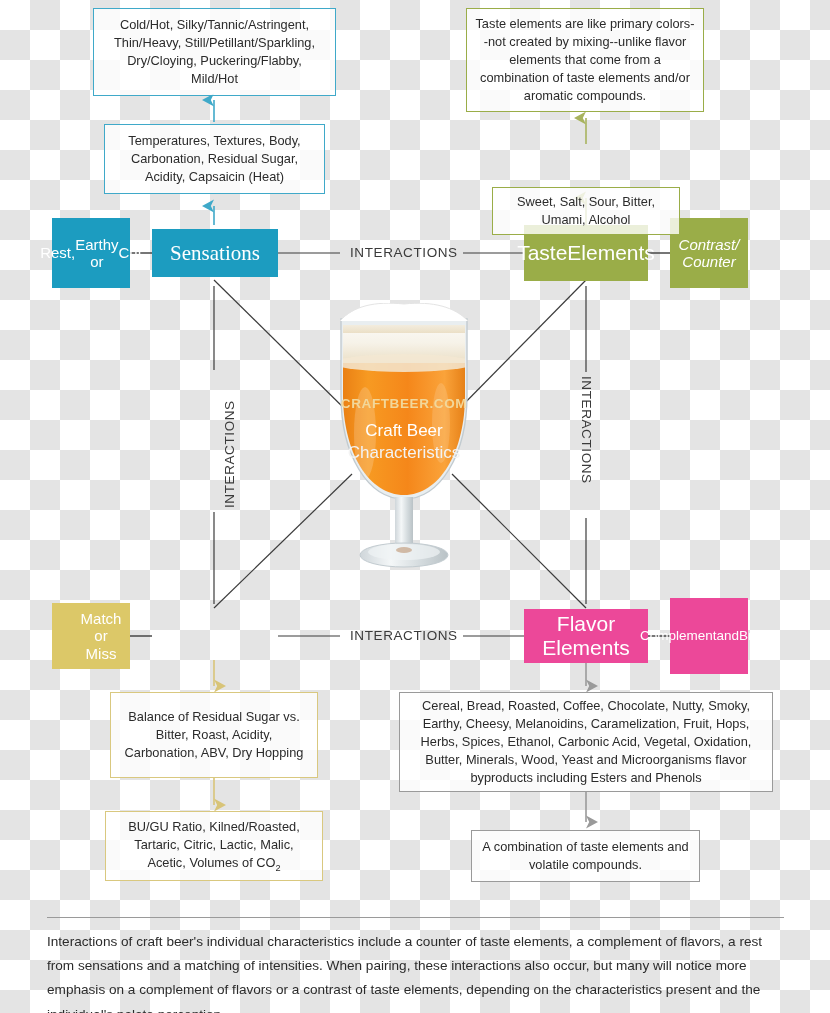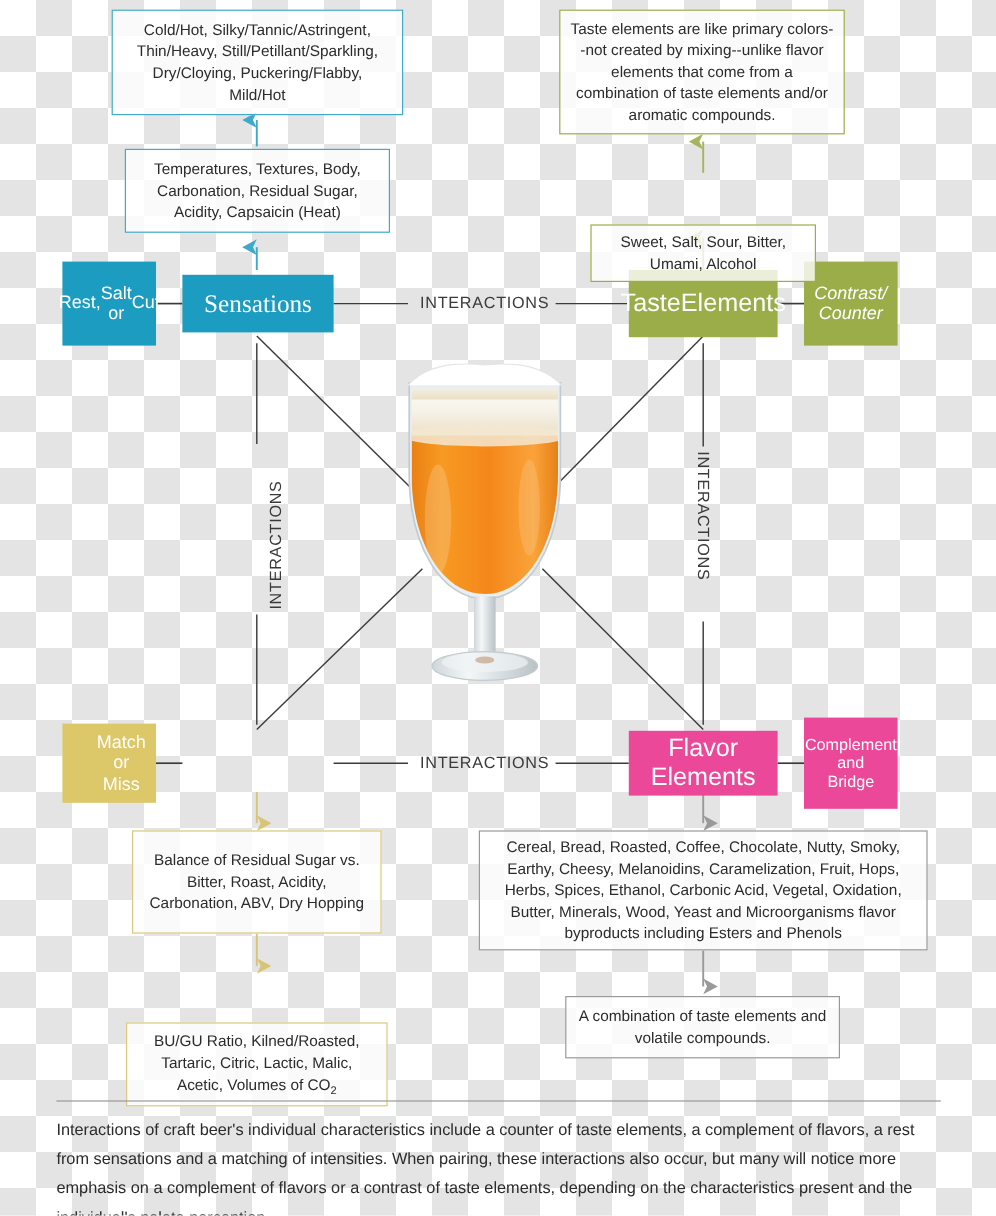--- a/index.html
+++ b/index.html
@@ -176,53 +176,58 @@
 
     <path d="M19,18 C32,3 54,-2 83,1 C112,-2 134,4 147,18" fill="#ffffff" stroke="#e4e4e4" stroke-width="1"></path>
 
     <rect x="74" y="194" width="18" height="50" fill="url(#stemGrad)"></rect>
 
     <ellipse cx="83" cy="252" rx="44" ry="12" fill="url(#stemGrad)" stroke="#c2cbd0" stroke-width="1"></ellipse>
     <ellipse cx="83" cy="249" rx="36" ry="8" fill="#eff3f5" opacity="0.7"></ellipse>
     <ellipse cx="83" cy="247" rx="8" ry="3" fill="#b98d66" opacity="0.55"></ellipse>
   </svg>
 
+  <div class="brandwrap">
+    <div class="brand">CRAFTBEER.COM</div>
+    <div class="brand-l2">Craft Beer</div>
+    <div class="brand-l3">Characteristics</div>
+  </div>
 
   <div class="node node-main teal" style="left:152px;top:229px;width:126px;height:48px;font-family:Liberation Serif, serif;">
     <span>Sensations</span>
   </div>
 
   <div class="node node-main olive" style="left:524px;top:225px;width:124px;height:56px;flex-direction:row;">
     <span>Taste</span>
     <span>Elements</span>
   </div>
 
 
   <div class="node node-main gray" style="left:524px;top:609px;width:124px;height:54px;flex-direction:column;">
     <span>Flavor</span>
     <span>Elements</span>
   </div>
 
   <div class="node node-side teal" style="left:52px;top:218px;width:78px;height:70px;flex-direction:row;">
     <span>Rest,</span>
-    <span>Salt or</span>
+    <span>Earthy or</span>
     <span>Cut</span>
   </div>
 
   <div class="node node-side olive" style="left:670px;top:218px;width:78px;height:70px;flex-direction:column;font-style:italic;">
     <span>Contrast/</span>
     <span>Counter</span>
   </div>
 
   <div class="node node-side gold" style="left:52px;top:603px;width:78px;height:66px;flex-direction:column;padding-left:20px;">
     <span>Match or</span>
     <span>Miss</span>
   </div>
 
-  <div class="node node-side gray" style="left:670px;top:598px;width:78px;height:76px;flex-direction:column;font-size:13.5px;">
+  <div class="node node-side gray" style="left:670px;top:598px;width:78px;height:76px;flex-direction:row;font-size:13.5px;">
     <span>Complement</span>
     <span>and</span>
     <span>Bridge</span>
   </div>
 
   <div class="ilabel hbox" style="left:342px;top:245px;">
     <span>INTERACTIONS</span>
   </div>
 
   <div class="ilabel hbox" style="left:342px;top:628px;">
@@ -250,21 +255,21 @@
   </div>
 
   <div class="cap cap-olive fs13" style="left:492px;top:145px;width:188px;height:48px;margin-top:42px;">
     <span>Sweet, Salt, Sour, Bitter, Umami, Alcohol</span>
   </div>
 
   <div class="cap cap-gold fs13" style="left:110px;top:692px;width:208px;height:86px;">
     <span>Balance of Residual Sugar vs. Bitter, Roast, Acidity, Carbonation, ABV, Dry Hopping</span>
   </div>
 
-  <div class="cap cap-gold fs13" style="left:105px;top:811px;width:218px;height:70px;margin-top:41px;">
+  <div class="cap cap-gold fs13" style="left:105px;top:811px;width:218px;height:70px;">
     <span><span>BU/GU Ratio, Kilned/Roasted, Tartaric, Citric, Lactic, Malic, Acetic, Volumes of CO</span><sub>2</sub></span>
   </div>
 
   <div class="cap cap-gray fs13" style="left:399px;top:692px;width:374px;height:100px;">
     <span>Cereal, Bread, Roasted, Coffee, Chocolate, Nutty, Smoky, Earthy, Cheesy, Melanoidins, Caramelization, Fruit, Hops, Herbs, Spices, Ethanol, Carbonic Acid, Vegetal, Oxidation, Butter, Minerals, Wood, Yeast and Microorganisms flavor byproducts including Esters and Phenols</span>
   </div>
 
   <div class="cap cap-gray fs13" style="left:471px;top:830px;width:229px;height:52px;">
     <span>A combination of taste elements and volatile compounds.</span>
   </div>

